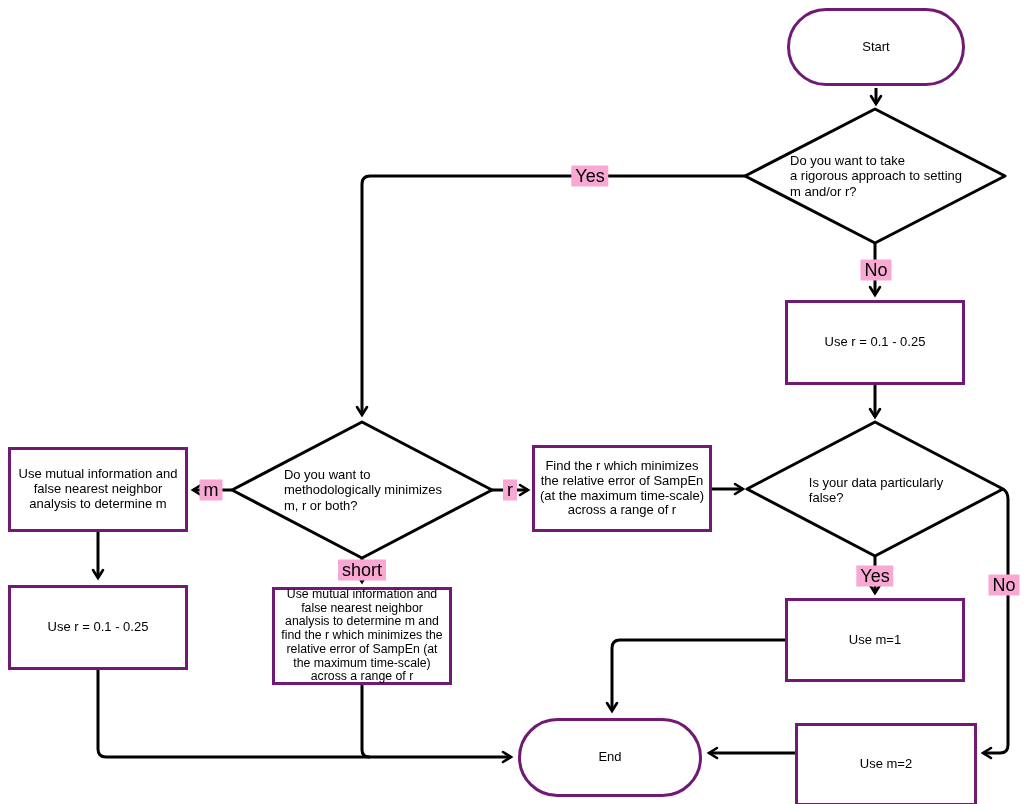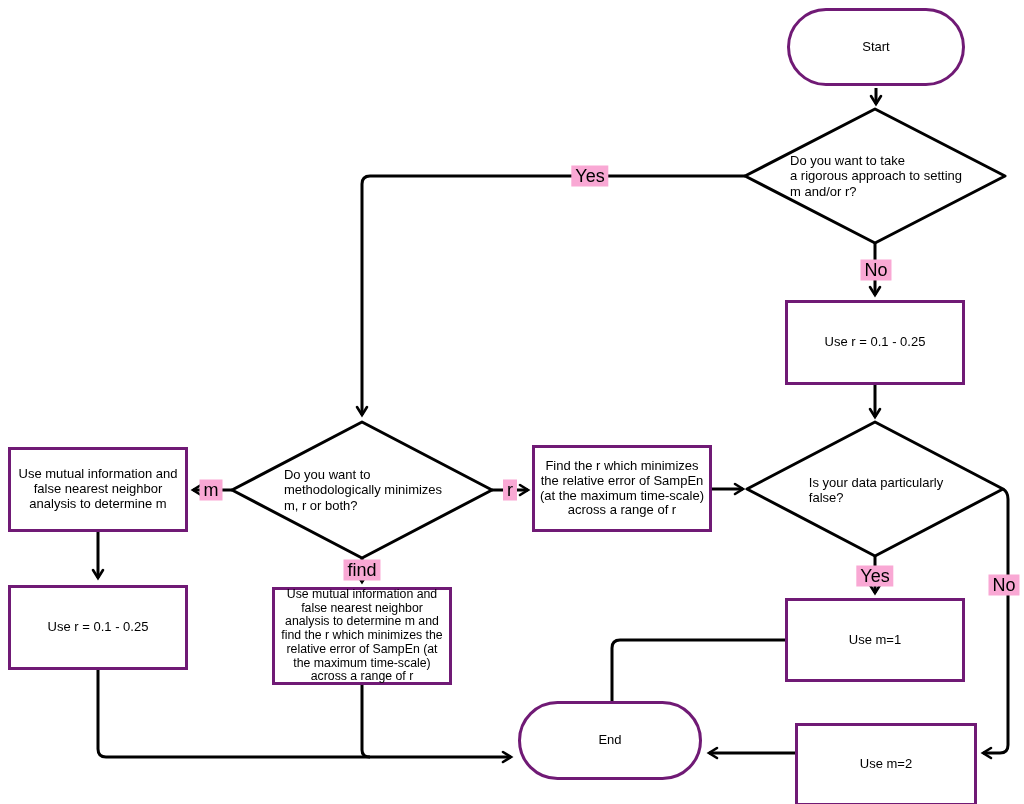--- a/index.html
+++ b/index.html
@@ -100,21 +100,21 @@
   </svg>
 
   <div class="node stadium" style="left:787px; top:8px; width:178px; height:78px;">Start</div>
 
   <div class="node" style="left:785px; top:300px; width:180px; height:85px;">Use r = 0.1 - 0.25</div>
 
   <div class="node" style="left:785px; top:598px; width:180px; height:84px;">Use m=1</div>
 
   <div class="node" style="left:795px; top:712px; width:182px; height:83px;margin-top:11px;">Use m=2</div>
 
-  <div class="node stadium" style="left:518px; top:701px; width:184px; height:79px;">End</div>
+  <div class="node stadium" style="left:518px; top:718px; width:184px; height:79px;">End</div>
 
   <div class="node" style="left:8px; top:447px; width:180px; height:85px;">Use mutual information and
 false nearest neighbor
 analysis to determine m</div>
 
   <div class="node" style="left:8px; top:585px; width:180px; height:85px;">Use r = 0.1 - 0.25</div>
 
   <div class="node dense" style="left:272px; top:587px; width:180px; height:98px;">Use mutual information and
 false nearest neighbor
 analysis to determine m and
@@ -140,19 +140,19 @@
 m, r or both?</div>
 
   <div class="edge-label" style="left:590px; top:176px;">Yes</div>
 
   <div class="edge-label" style="left:876px; top:270px;">No</div>
 
   <div class="edge-label" style="left:211px; top:490px;">m</div>
 
   <div class="edge-label" style="left:510px; top:490px;">r</div>
 
-  <div class="edge-label" style="left:362px; top:570px;">find</div>
+  <div class="edge-label" style="left:362px; top:570px;">short</div>
 
   <div class="edge-label" style="left:875px; top:576px;">Yes</div>
 
   <div class="edge-label" style="left:1004px; top:585px;">No</div>
 
 </div>
 
 </body></html>

